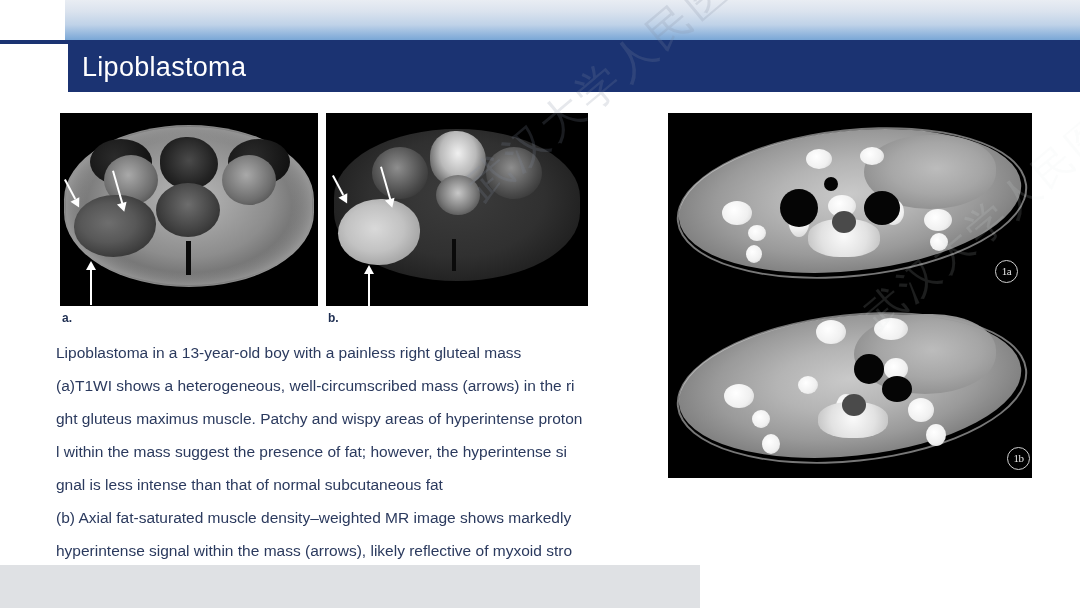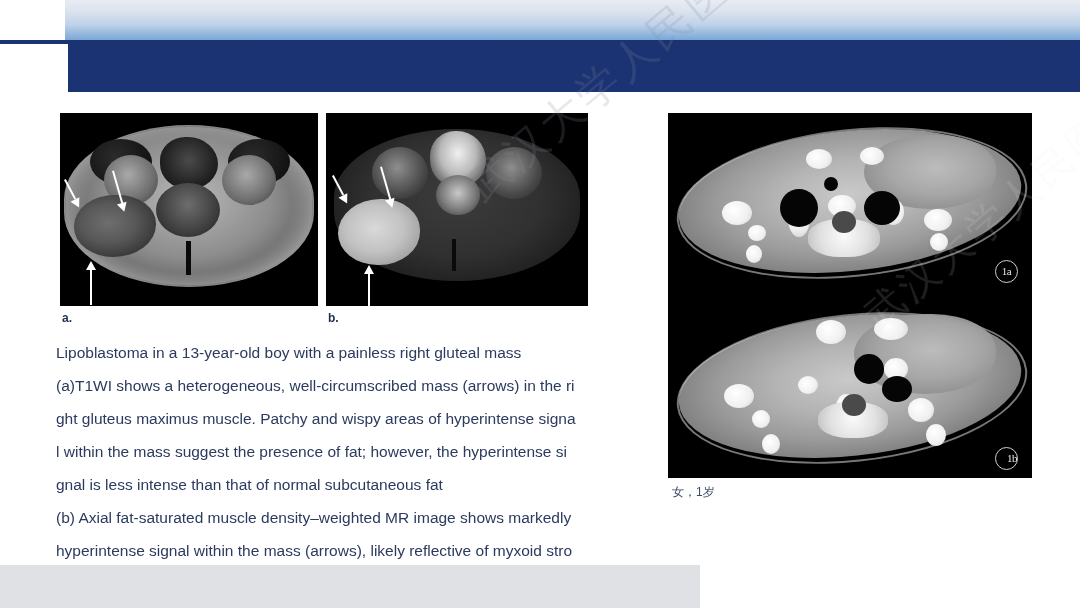--- a/index.html
+++ b/index.html
@@ -140,20 +140,21 @@
   }
 </style>
 </head>
 <body>
 
 <div class="slide">
 
   <div class="hdr-gradient"></div>
   <div class="hdr-bar"></div>
   <div class="hdr-notch"></div>
+  <div class="hdr-title">Lipoblastoma</div>
 
   <div class="mr-wrap">
 
     <div class="mr-img mr-a">
       <div class="body-oval soft" style="left:6px;top:14px;width:246px;height:158px;"></div>
       <div class="rimfat" style="left:4px;top:12px;width:250px;height:162px;"></div>
       <div class="dark-muscle" style="left:30px;top:26px;width:62px;height:46px;"></div>
       <div class="dark-muscle" style="left:168px;top:26px;width:62px;height:46px;"></div>
       <div class="femhead" style="left:44px;top:42px;width:54px;height:50px;"></div>
       <div class="femhead" style="left:162px;top:42px;width:54px;height:50px;"></div>
@@ -238,37 +239,36 @@
       <div class="vessel" style="left:94px;top:136px;width:18px;height:20px;"></div>
       <div class="vessel" style="left:130px;top:78px;width:20px;height:18px;"></div>
       <div class="vessel" style="left:168px;top:96px;width:20px;height:26px;"></div>
       <div class="vessel" style="left:216px;top:60px;width:24px;height:22px;"></div>
       <div class="vessel" style="left:240px;top:100px;width:26px;height:24px;"></div>
       <div class="vessel" style="left:258px;top:126px;width:20px;height:22px;"></div>
       <div class="airway" style="left:186px;top:56px;width:30px;height:30px;"></div>
       <div class="airway" style="left:214px;top:78px;width:30px;height:26px;"></div>
       <div class="vertebra" style="left:150px;top:104px;width:70px;height:36px;"></div>
       <div class="cord" style="left:174px;top:96px;width:24px;height:22px;"></div>
-      <div class="ct-tag" style="right:14px;bottom:8px;text-align:right;">1b</div>
+      <div class="ct-tag" style="right:2px;bottom:8px;">1b</div>
     </div>
   </div>
 
   <div class="watermark">武汉大学人民医院放射科</div>
   <div class="watermark2">武汉大学人民医院放射科</div>
 
   <div class="en-block">
     <div class="en-line">Lipoblastoma in a 13-year-old boy with a painless right gluteal mass</div>
     <div class="en-line">(a)T1WI shows a heterogeneous, well-circumscribed mass (arrows) in the ri</div>
-    <div class="en-line">ght gluteus maximus muscle. Patchy and wispy areas of hyperintense signa</div>
+    <div class="en-line">ght gluteus maximus muscle. Patchy and wispy areas of hyperintense proton</div>
     <div class="en-line">l within the mass suggest the presence of fat; however, the hyperintense si</div>
     <div class="en-line">gnal is less intense than that of normal subcutaneous fat</div>
     <div class="en-line">(b) Axial fat-saturated muscle density–weighted MR image shows markedly</div>
     <div class="en-line">hyperintense signal within the mass (arrows), likely reflective of myxoid stro</div>
     <div class="en-line">ma. Surgical excision and pathologic evaluation allowed confrmation of a li</div>
   </div>
 
   <div class="bottom-band"></div>
 
   <div class="cn-block">
-    <div class="cn-line">女，1岁</div>
   </div>
 
 </div>
 
 </body></html>

